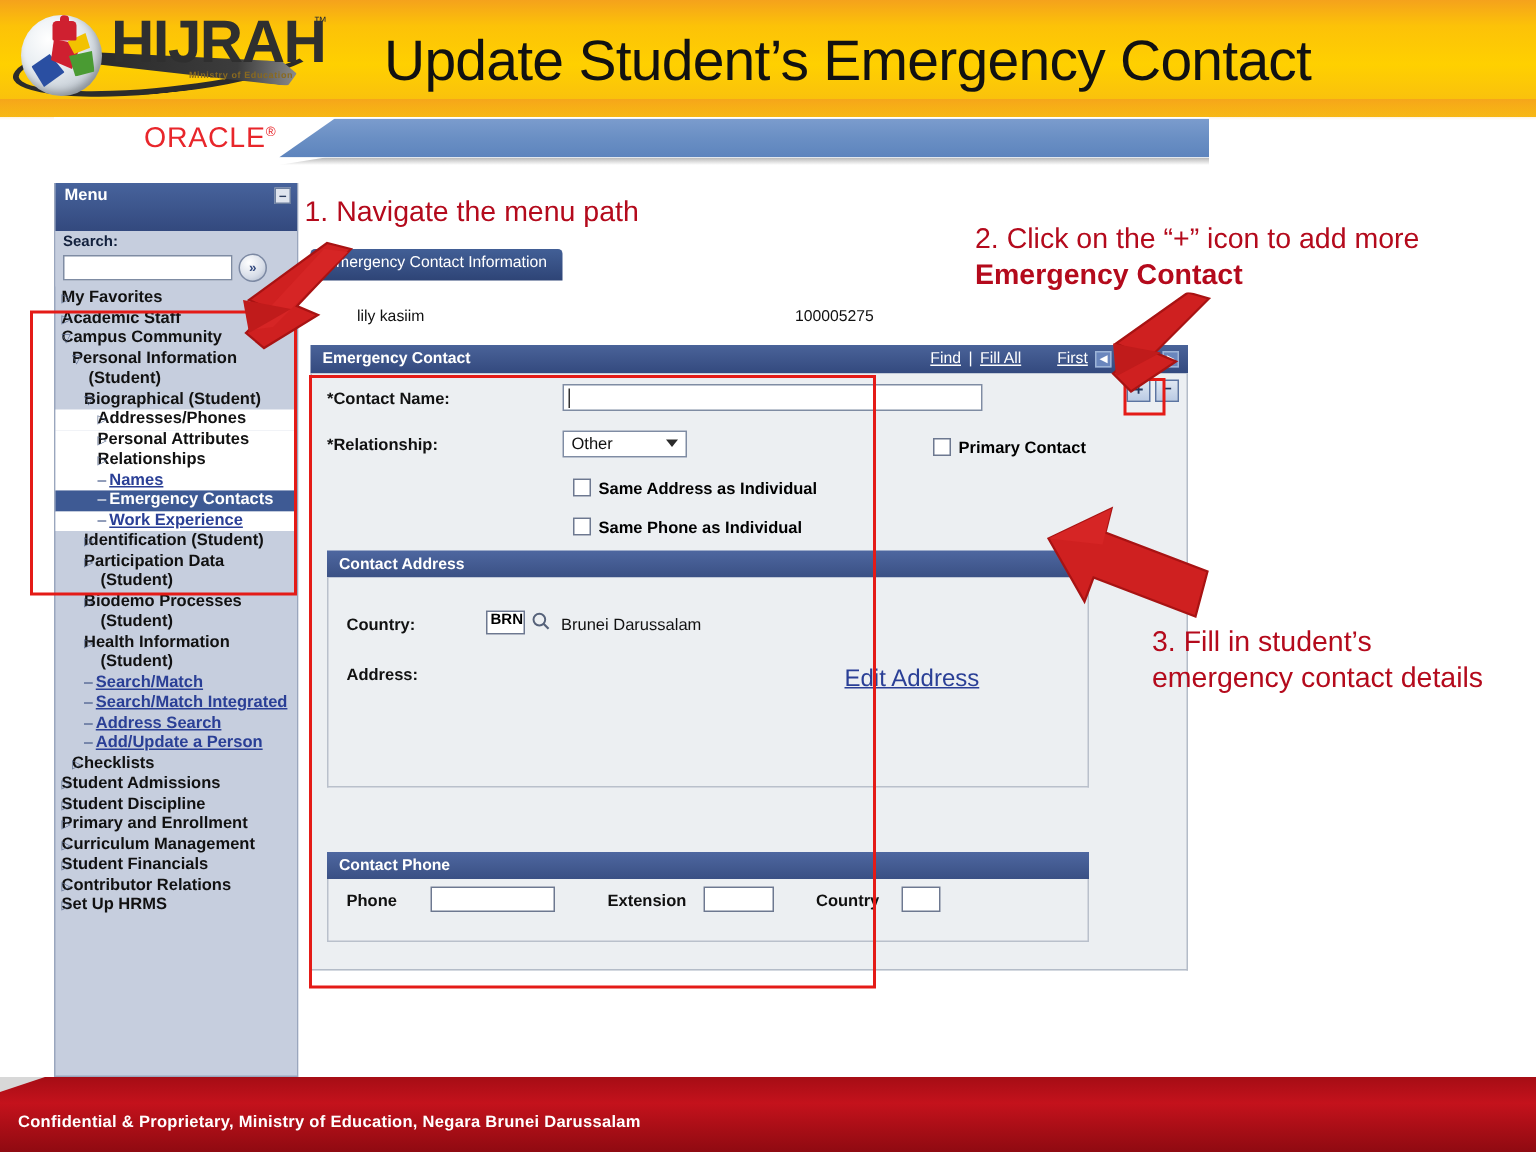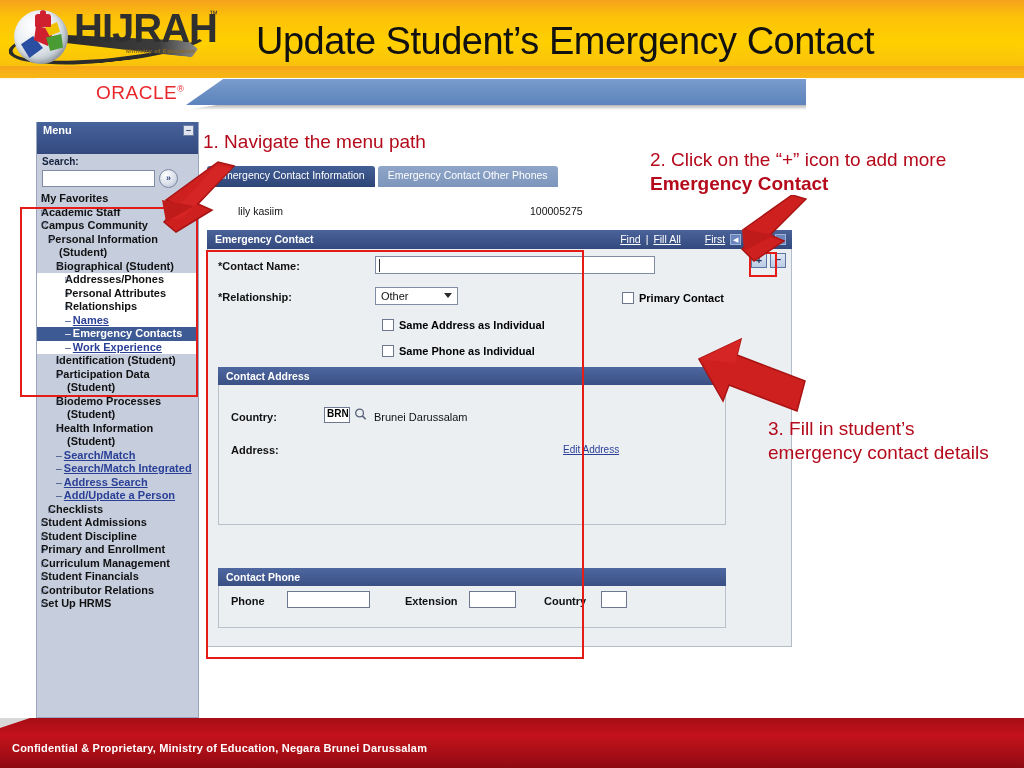--- a/index.html
+++ b/index.html
@@ -280,21 +280,21 @@
   .addr-country-inp {
     position: absolute; left: 105px; top: 22px; width: 26px; height: 16px;
     background: #ffffff; border: 1px solid #6d7890;
     font-size: 10px; padding-left: 2px; font-weight: 700;
   }
   .lookup-icon { position: absolute; left: 135px; top: 22px; width: 13px; height: 14px; }
   .addr-country-val { position: absolute; left: 155px; top: 26px; }
   .addr-lbl { position: absolute; left: 12px; top: 59px; }
   .edit-addr {
     position: absolute; left: 303px; top: 59px;
-    font-size: 10px; color: #2a3f96;  padding-left: 41px;
+    font-size: 16px; color: #2a3f96;  padding-left: 41px;
   }
 
   .ph-lbl { position: absolute; left: 12px; top: 9px; }
   .ph-inp { position: absolute; left: 68px; top: 5px; width: 83px; height: 17px; background: #fff; border: 1px solid #6d7890; }
   .ext-lbl { position: absolute; left: 186px; top: 9px; }
   .ext-inp { position: absolute; left: 250px; top: 5px; width: 47px; height: 17px; background: #fff; border: 1px solid #6d7890; }
   .ctry-lbl { position: absolute; left: 325px; top: 9px; }
   .ctry-inp { position: absolute; left: 382px; top: 5px; width: 26px; height: 17px; background: #fff; border: 1px solid #6d7890; }
 
   
@@ -424,21 +424,20 @@
         <div class="mi lvl1"><span class="arrow">▷</span><span class="lbl">Student Financials</span></div>
         <div class="mi lvl1"><span class="arrow">▷</span><span class="lbl">Contributor Relations</span></div>
         <div class="mi lvl1"><span class="arrow">▷</span><span class="lbl">Set Up HRMS</span></div>
       </div>
   </div>
 
   <div class="content">
 
     <div class="tabs">
       <div class="tab active">Emergency Contact Information</div>
-      <div class="tab inactive">Emergency Contact Other Phones</div>
     </div>
 
     <div class="record-row">
       <span class="record-name">lily kasiim</span>
       <span class="record-id">100005275</span>
     </div>
 
     <div class="grid-header">
       <span>Emergency Contact</span>
       <span class="gh-links">

